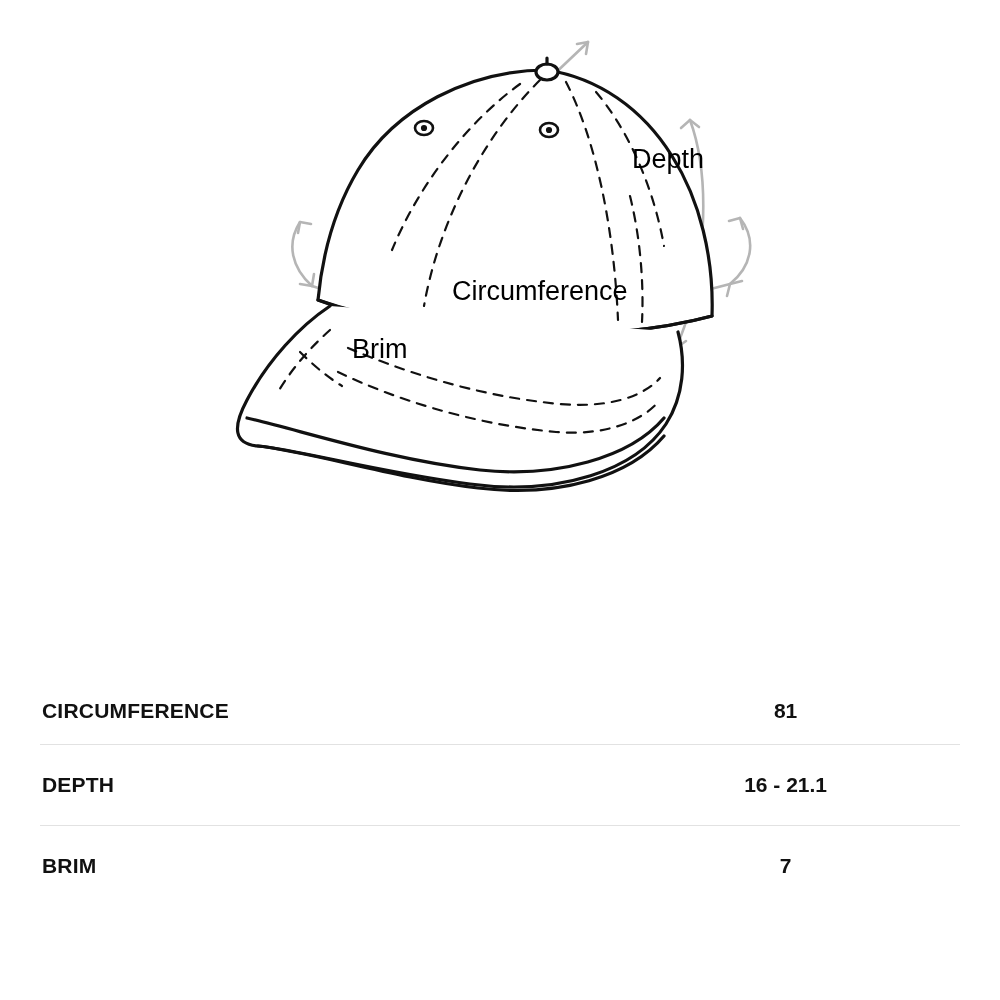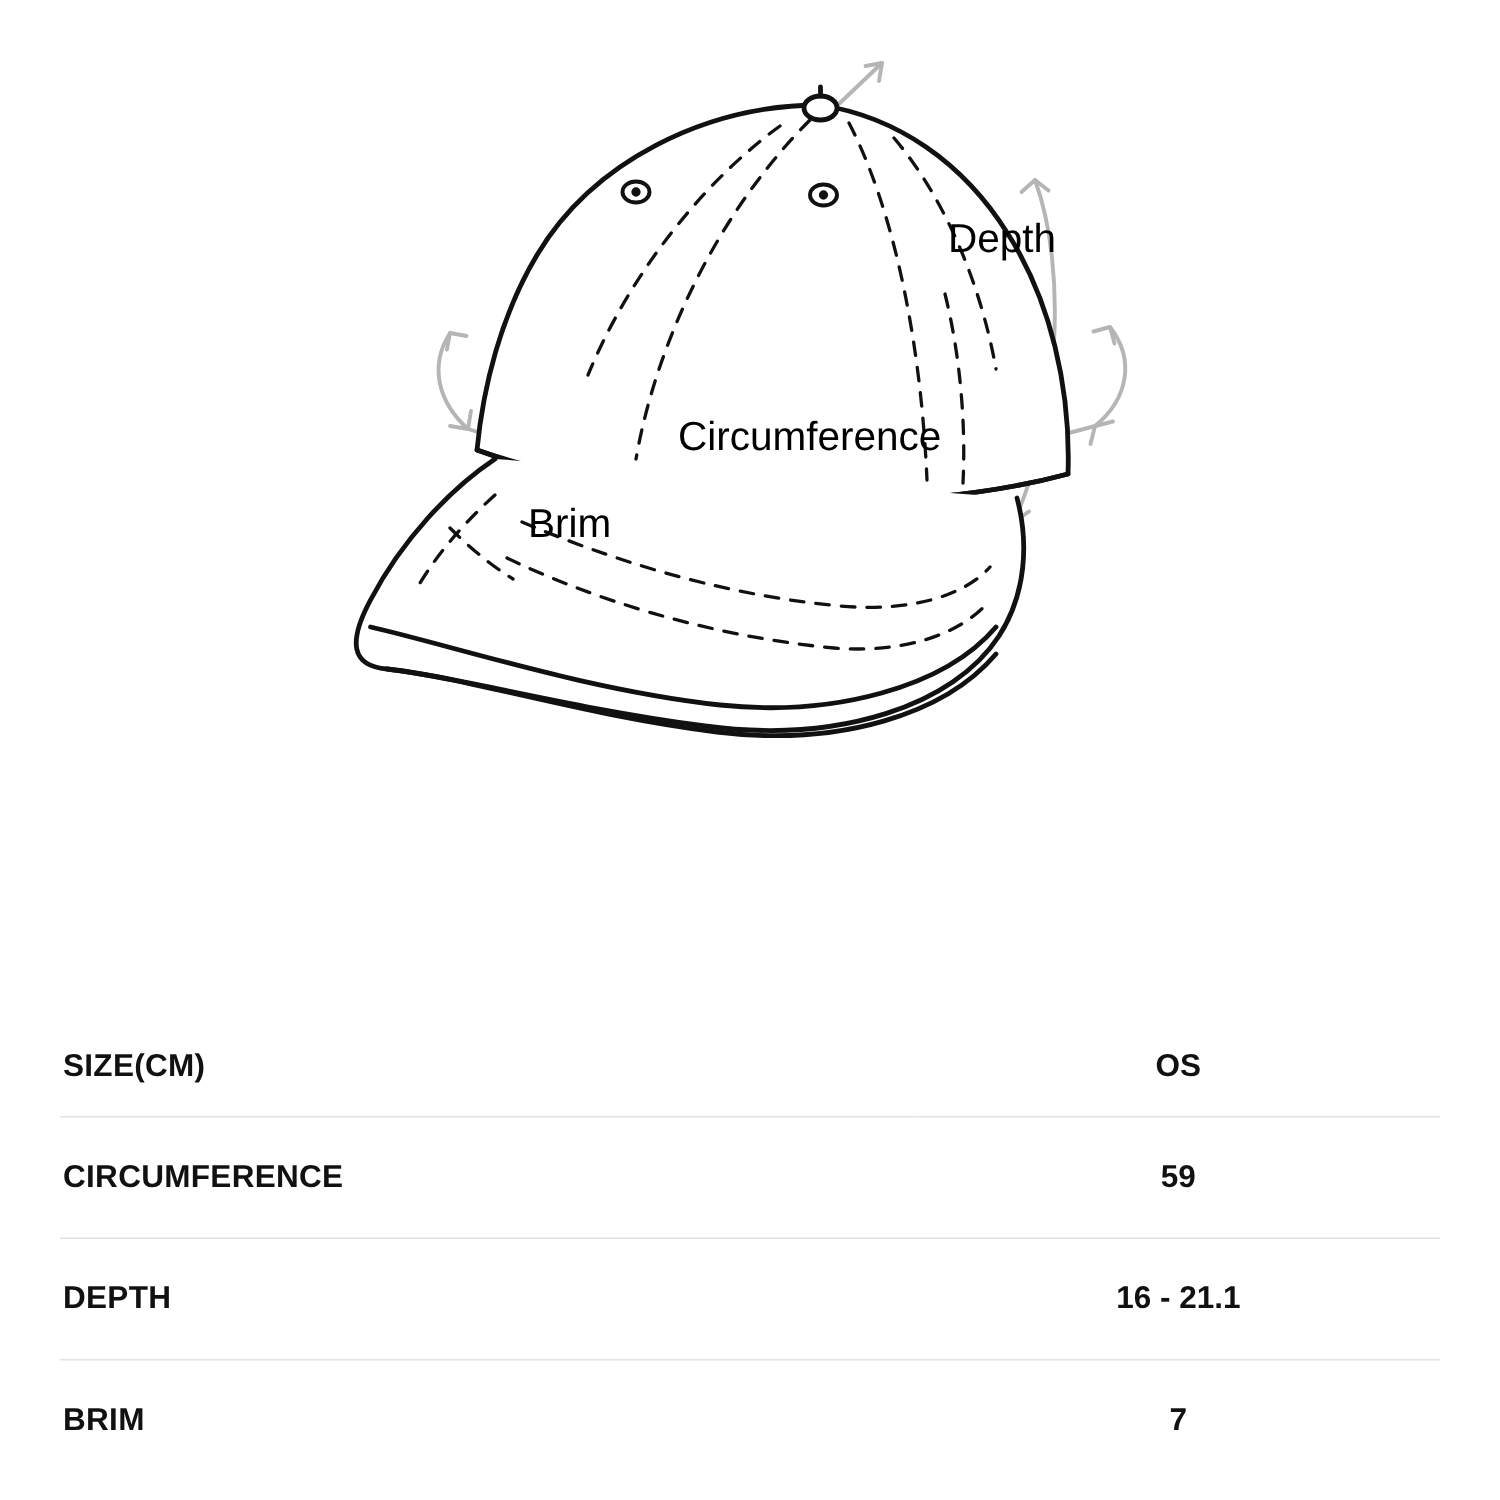--- a/index.html
+++ b/index.html
@@ -162,27 +162,23 @@
     </g>
   </svg>
 
   <div class="diagram-label" id="label-depth">Depth</div>
   <div class="diagram-label" id="label-circumference">Circumference</div>
   <div class="diagram-label" id="label-brim">Brim</div>
 </div>
 
 <table id="size-table">
   <tbody>
-    <tr class="header-row">
-      <td class="cell-label">SIZE(CM)</td>
-      <td class="cell-value">OS</td>
-    </tr>
     <tr>
       <td class="cell-label">CIRCUMFERENCE</td>
-      <td class="cell-value">59</td>
+      <td class="cell-value">81</td>
     </tr>
     <tr>
       <td class="cell-label">DEPTH</td>
       <td class="cell-value">16 - 21.1</td>
     </tr>
     <tr>
       <td class="cell-label">BRIM</td>
       <td class="cell-value">7</td>
     </tr>
   </tbody>

